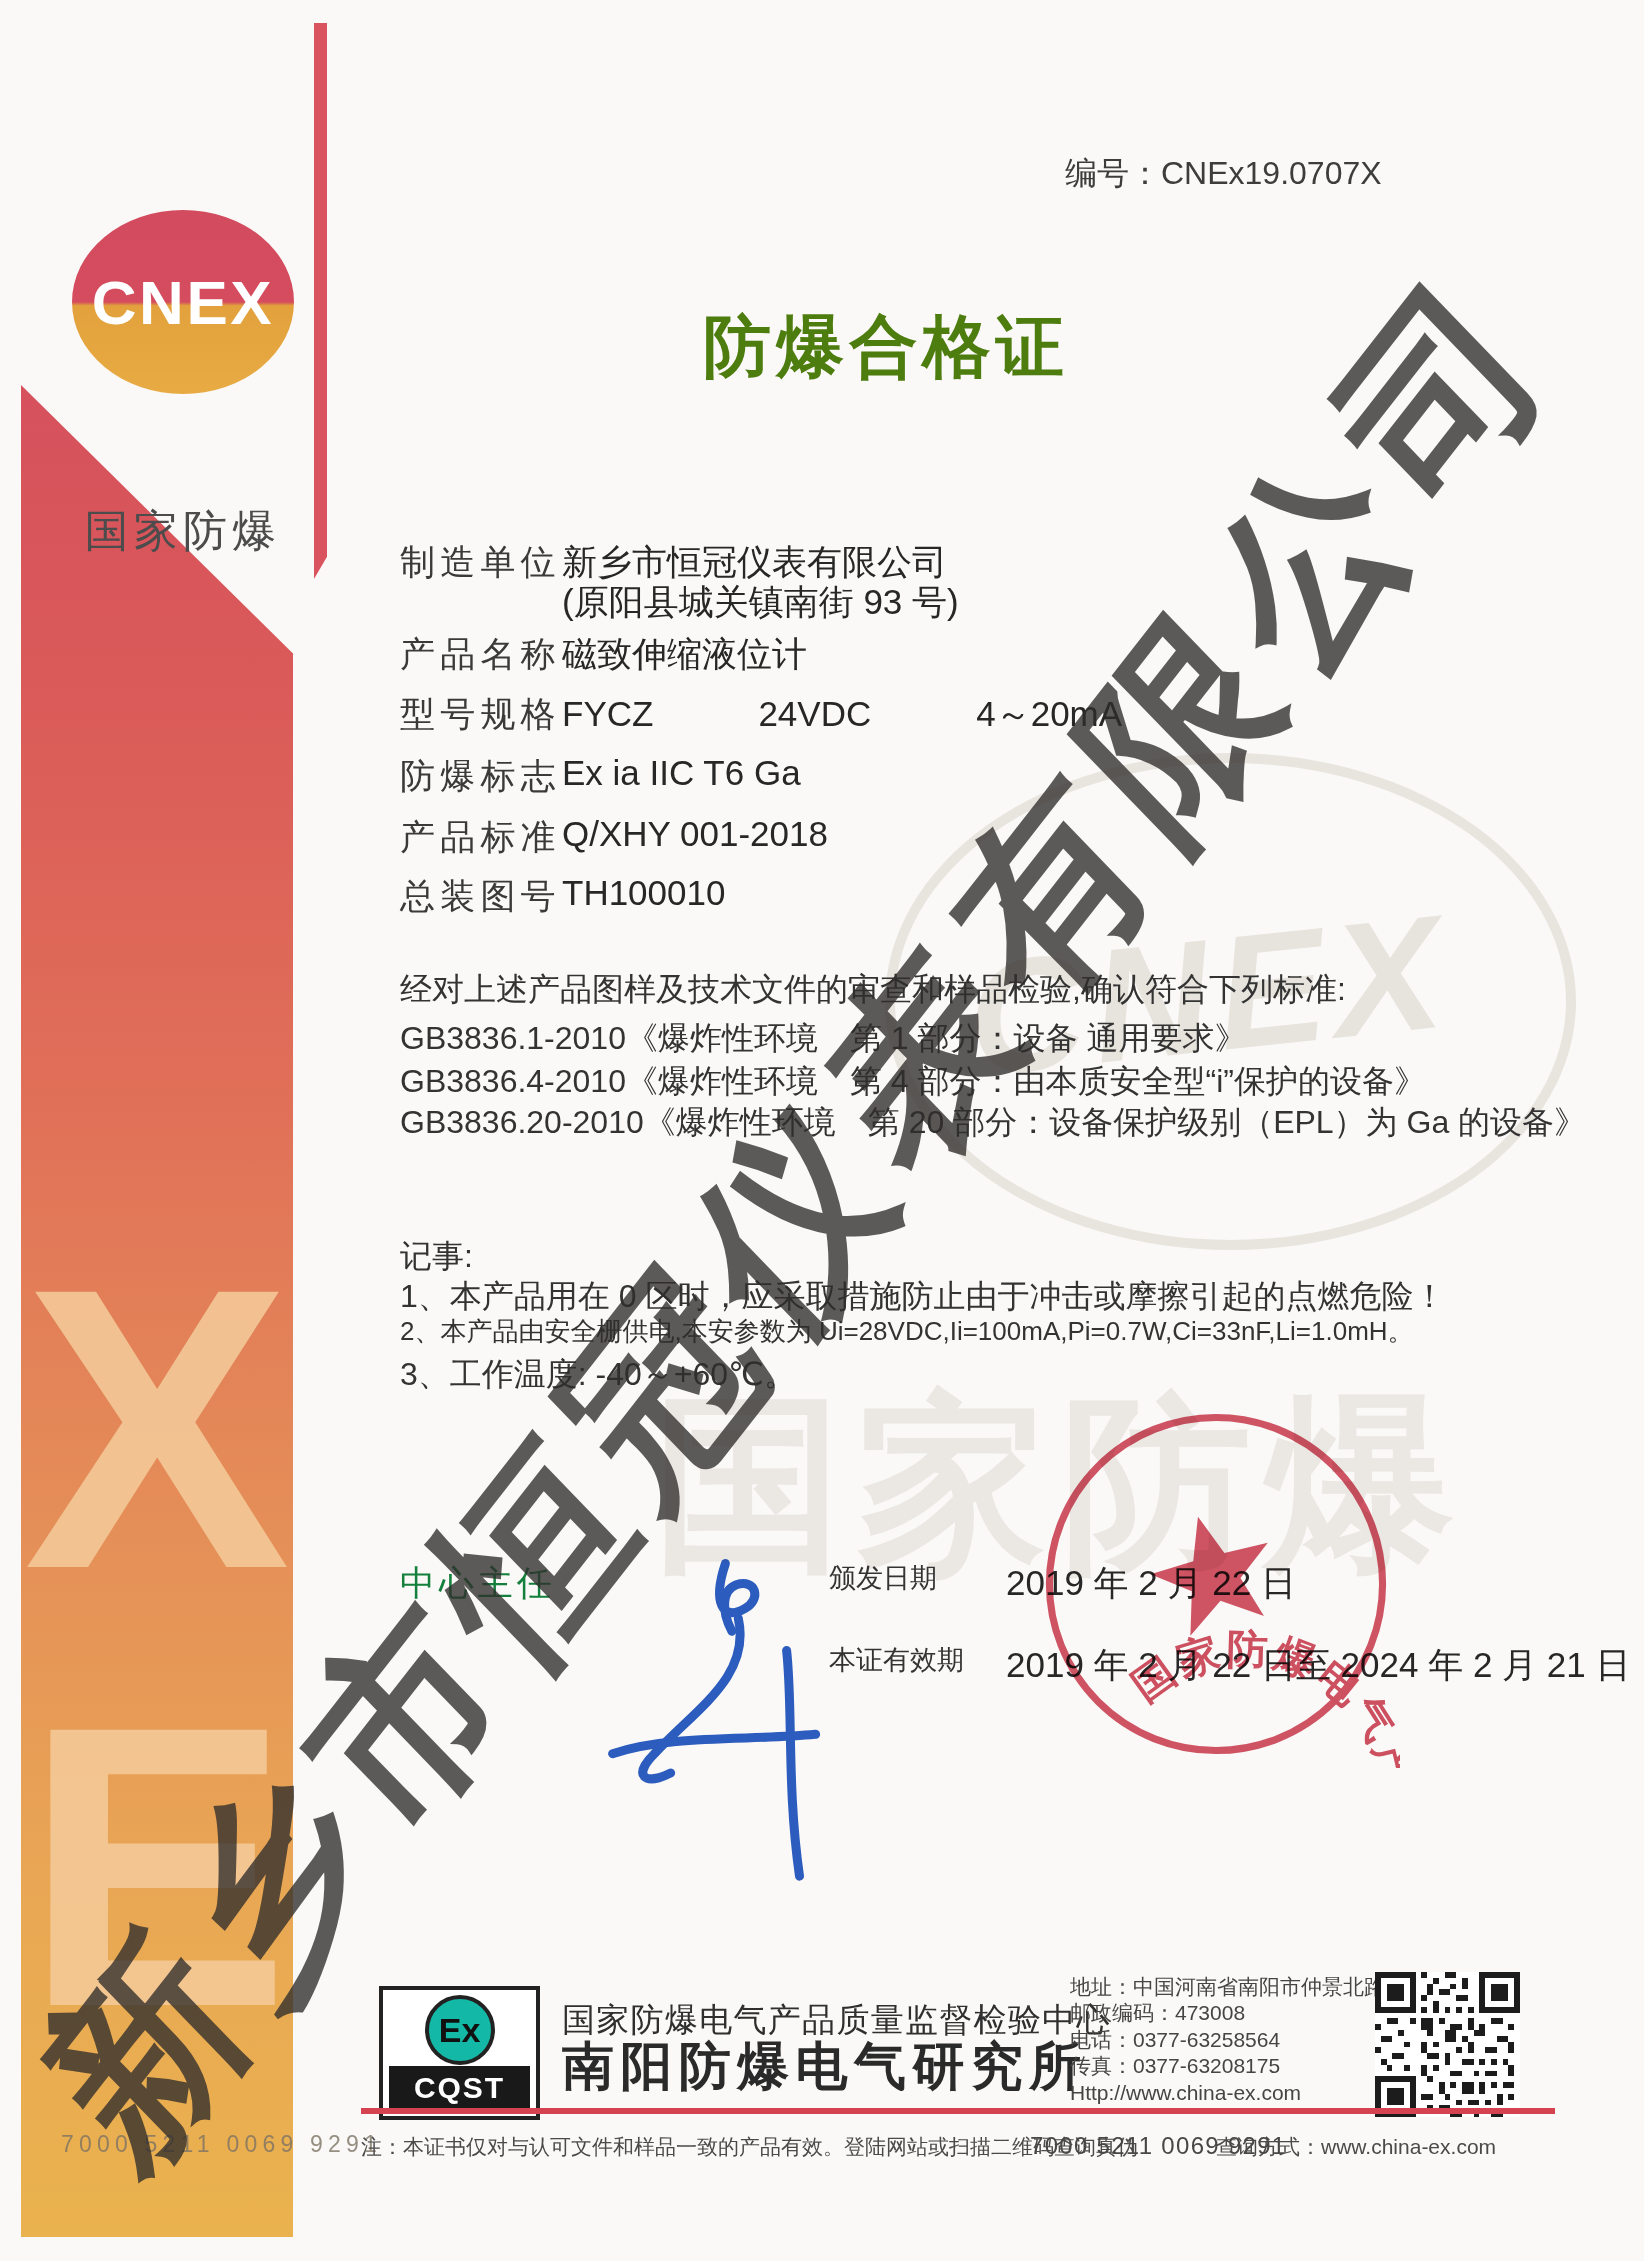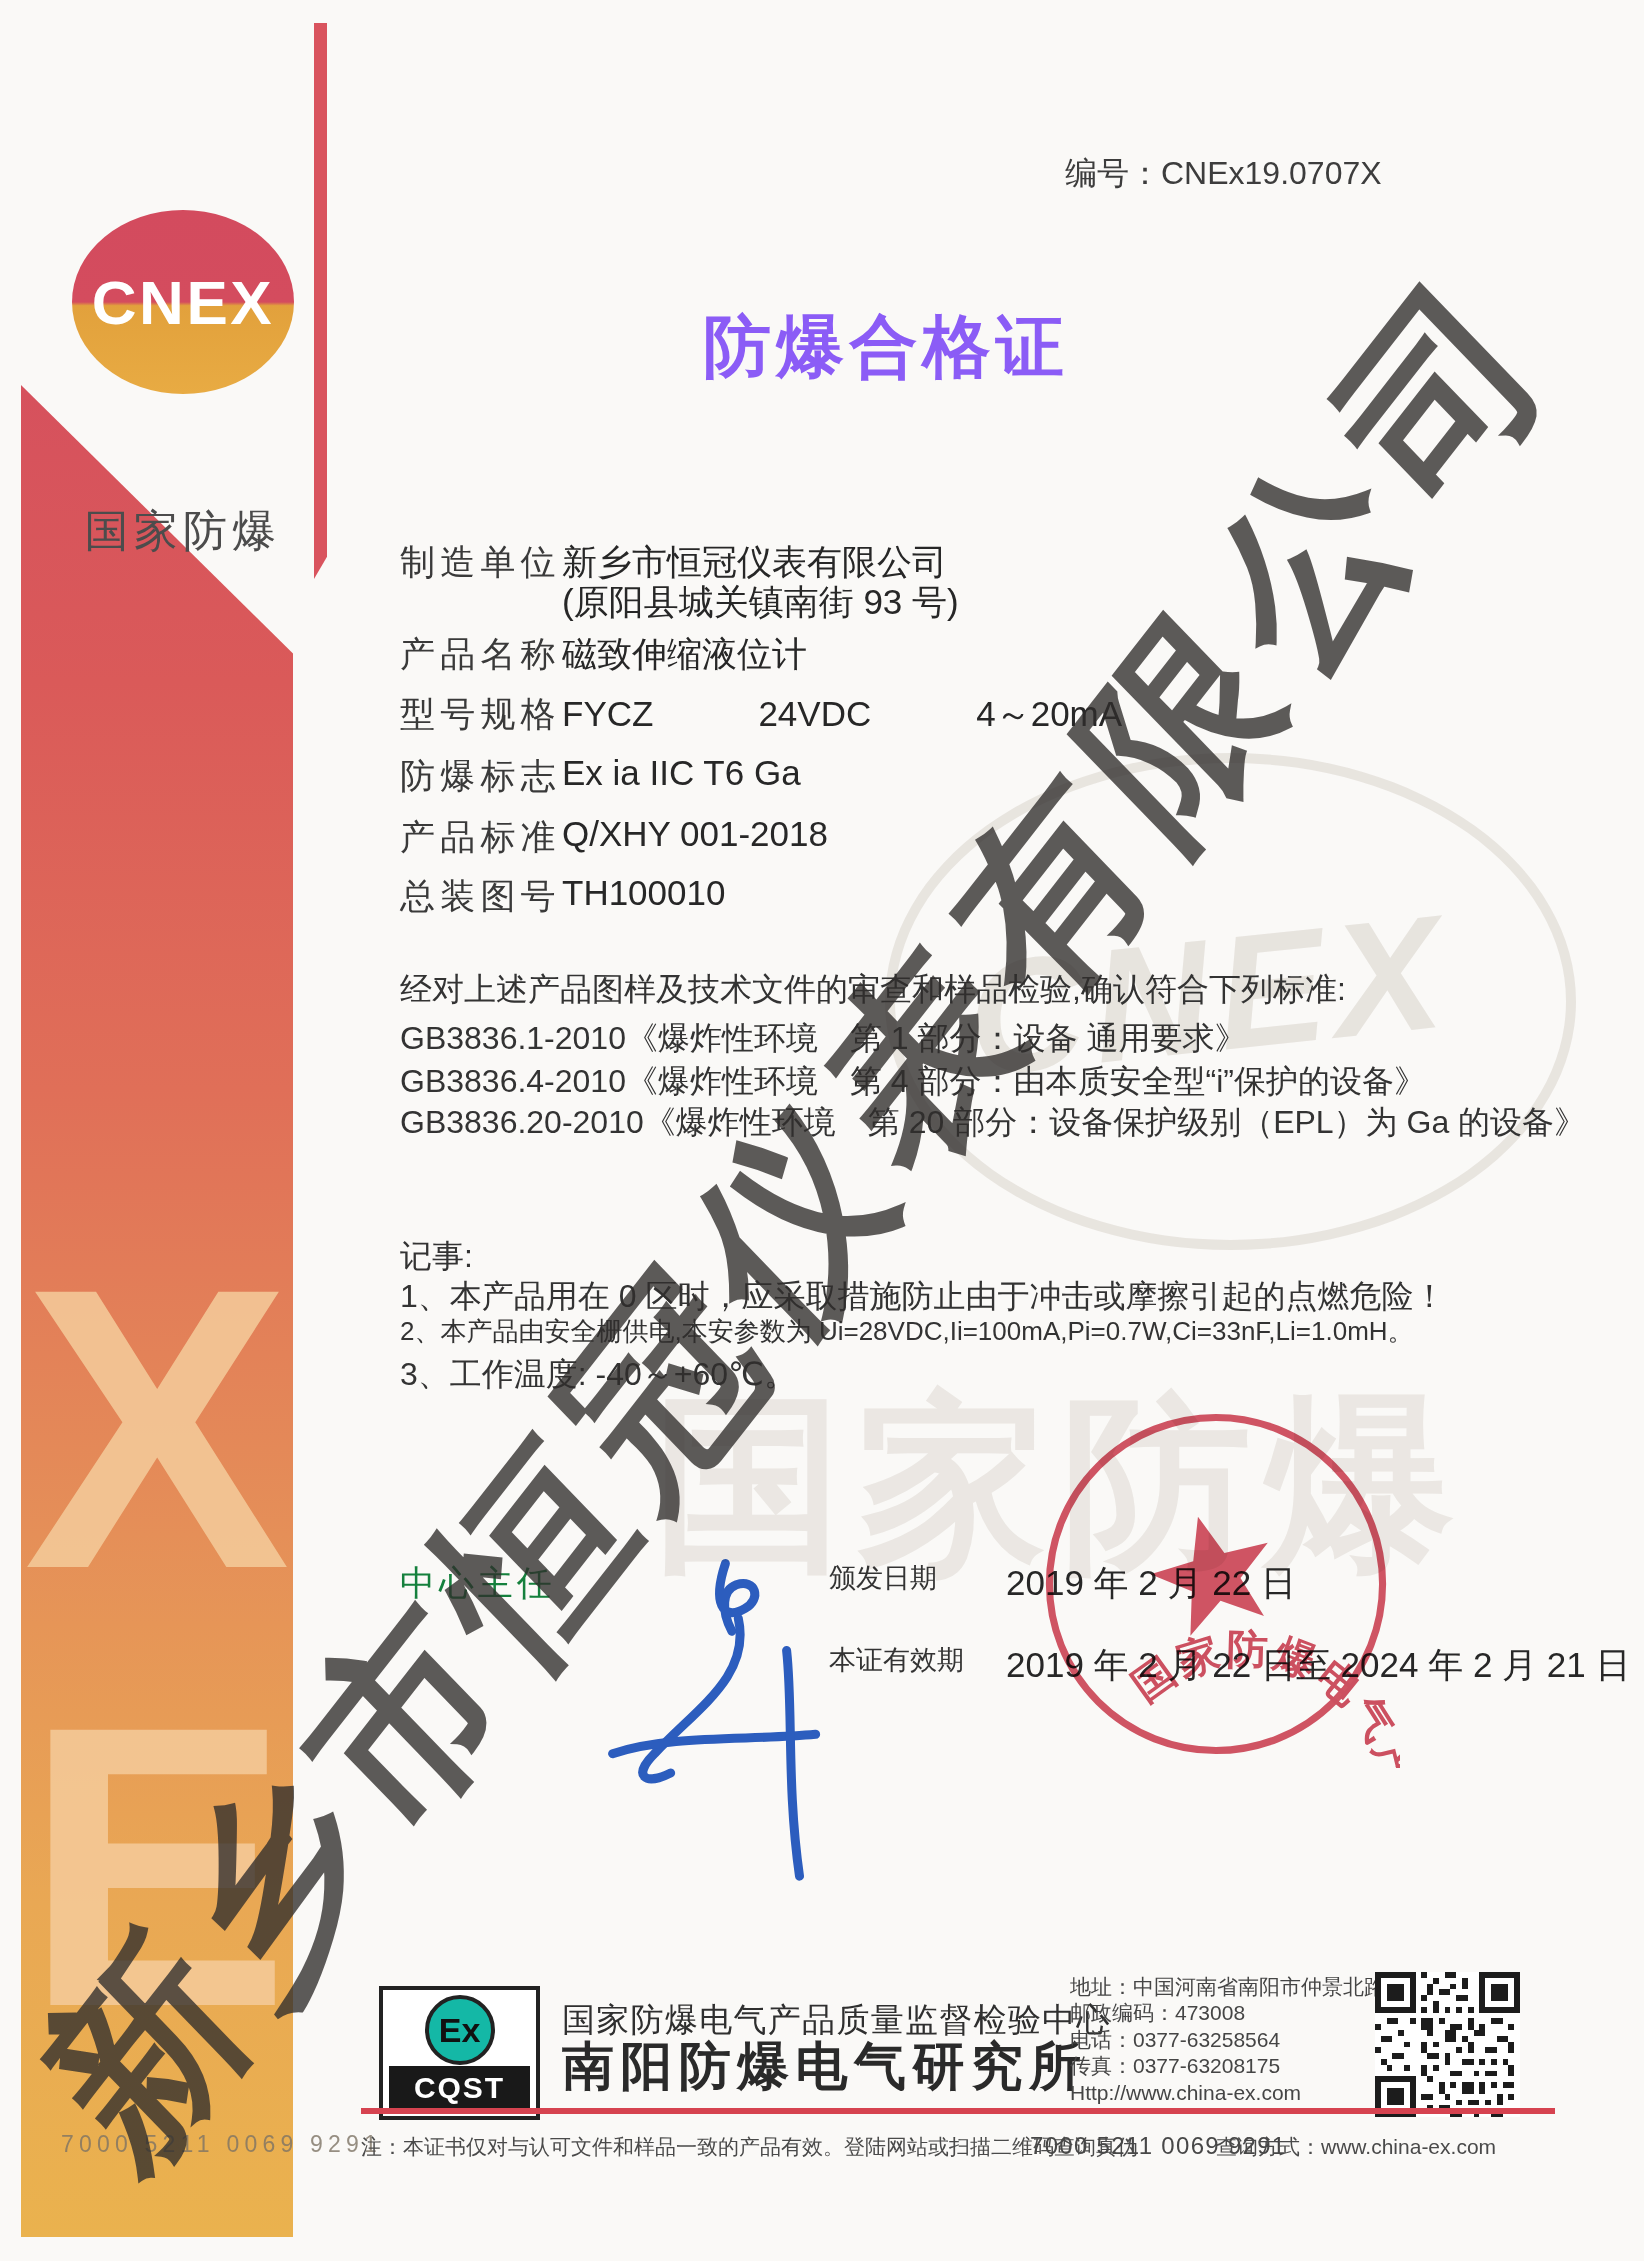--- a/index.html
+++ b/index.html
@@ -21,21 +21,21 @@
   
   .cnex-oval{position:absolute;left:72px;top:210px;width:222px;height:184px;border-radius:50%;z-index:2;
              background:linear-gradient(180deg,#d34b5e 0%,#d44c5e 50%,#e2a13c 52%,#e8ab43 100%);
              display:flex;align-items:center;justify-content:center;}
   .cnex-oval span{color:#fff;font-size:62px;font-weight:bold;letter-spacing:2.6px;}
   .cnex-caption{position:absolute;left:76px;top:502px;width:214px;text-align:center;z-index:2;
                 font-size:44px;color:#4c4c4c;letter-spacing:5.2px;font-weight:500;}
 
   
   .cert-no{position:absolute;left:1065px;top:152px;font-size:32px;color:#3d3d3d;z-index:2;white-space:nowrap;}
-  .title{position:absolute;left:703px;top:302px;font-size:68px;font-weight:bold;color:#8b5cf6;
+  .title{position:absolute;left:703px;top:302px;font-size:68px;font-weight:bold;color:#4d7c0f;
          letter-spacing:5.2px;z-index:2;white-space:nowrap;}
 
   
   .ghost-ring{position:absolute;left:885px;top:753px;width:671px;height:477px;border-radius:50%;
               border:10.3px solid rgba(196,188,174,.32);z-index:1;}
   .ghost-cnex{position:absolute;left:967px;top:903px;font-size:161px;font-weight:bold;font-style:italic;
               color:rgba(193,185,170,.32);transform:rotate(-6deg);letter-spacing:9px;z-index:1;white-space:nowrap;}
   .ghost-gjfb{position:absolute;left:653px;top:1359px;font-size:190px;font-weight:bold;
               color:rgba(206,199,188,.35);letter-spacing:14px;z-index:1;white-space:nowrap;}
 

